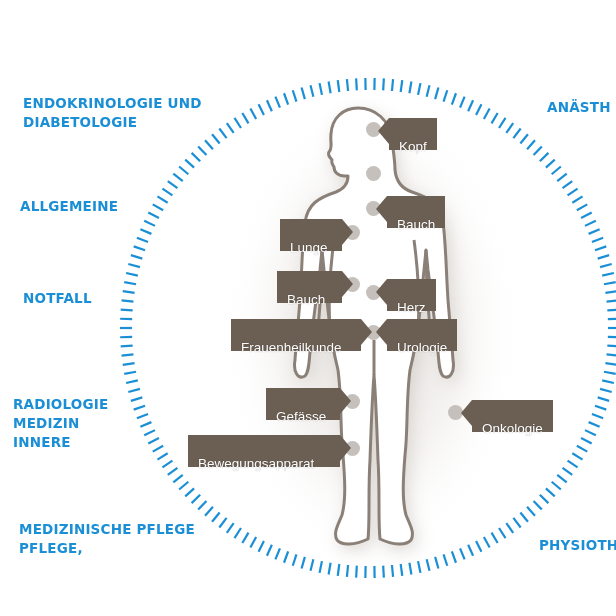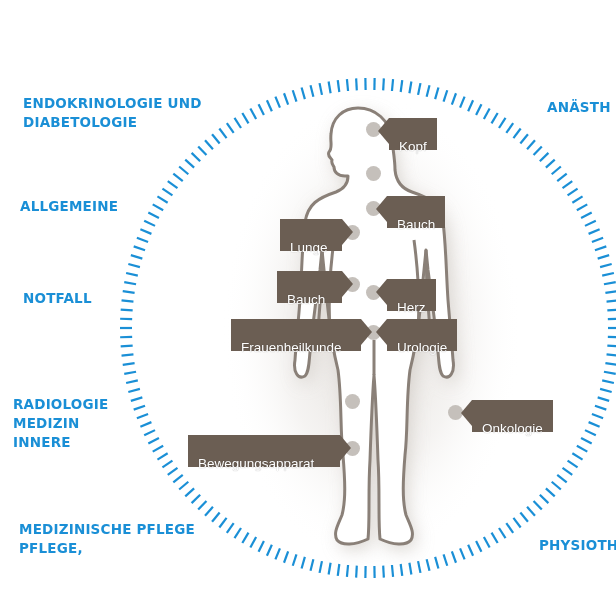--- a/index.html
+++ b/index.html
@@ -250,15 +250,16 @@
   <div class="dot" style="left:345px;top:441px"></div>
   <div class="dot" style="left:448px;top:405px"></div>
 
   <div class="tag right" style="left:389px;top:118px">Kopf</div>
   <div class="tag right" style="left:387px;top:196px">Bauch</div>
   <div class="tag left" style="left:280px;top:219px;width:62px">Lunge</div>
   <div class="tag left" style="left:277px;top:271px;width:65px">Bauch</div>
   <div class="tag right" style="left:387px;top:279px">Herz</div>
   <div class="tag left" style="left:231px;top:319px;width:130px">Frauenheilkunde</div>
   <div class="tag right" style="left:387px;top:319px">Urologie</div>
+  <div class="tag left" style="left:266px;top:388px;width:74px">Gefässe</div>
   <div class="tag left" style="left:188px;top:435px;width:152px">Bewegungsapparat</div>
   <div class="tag right" style="left:472px;top:400px">Onkologie</div>
 </div>
 
 </body></html>

